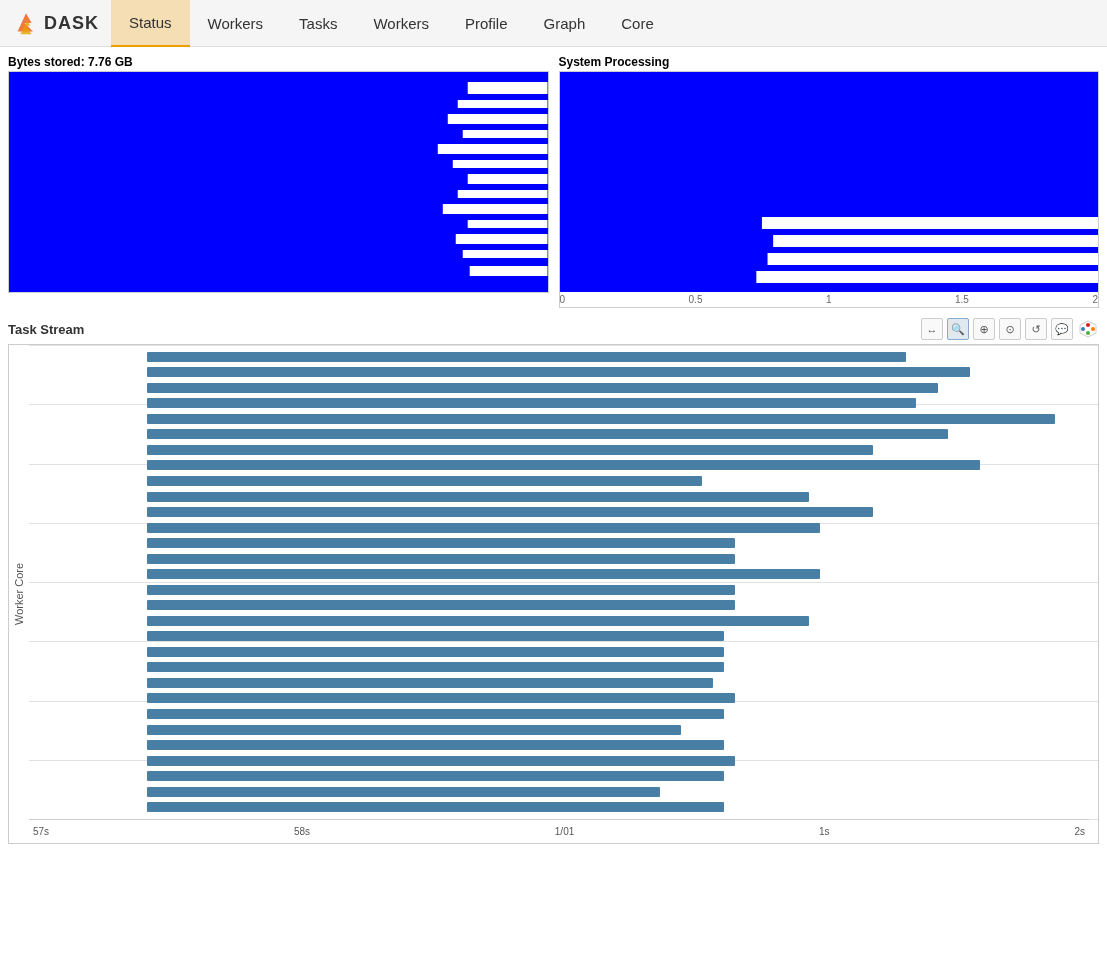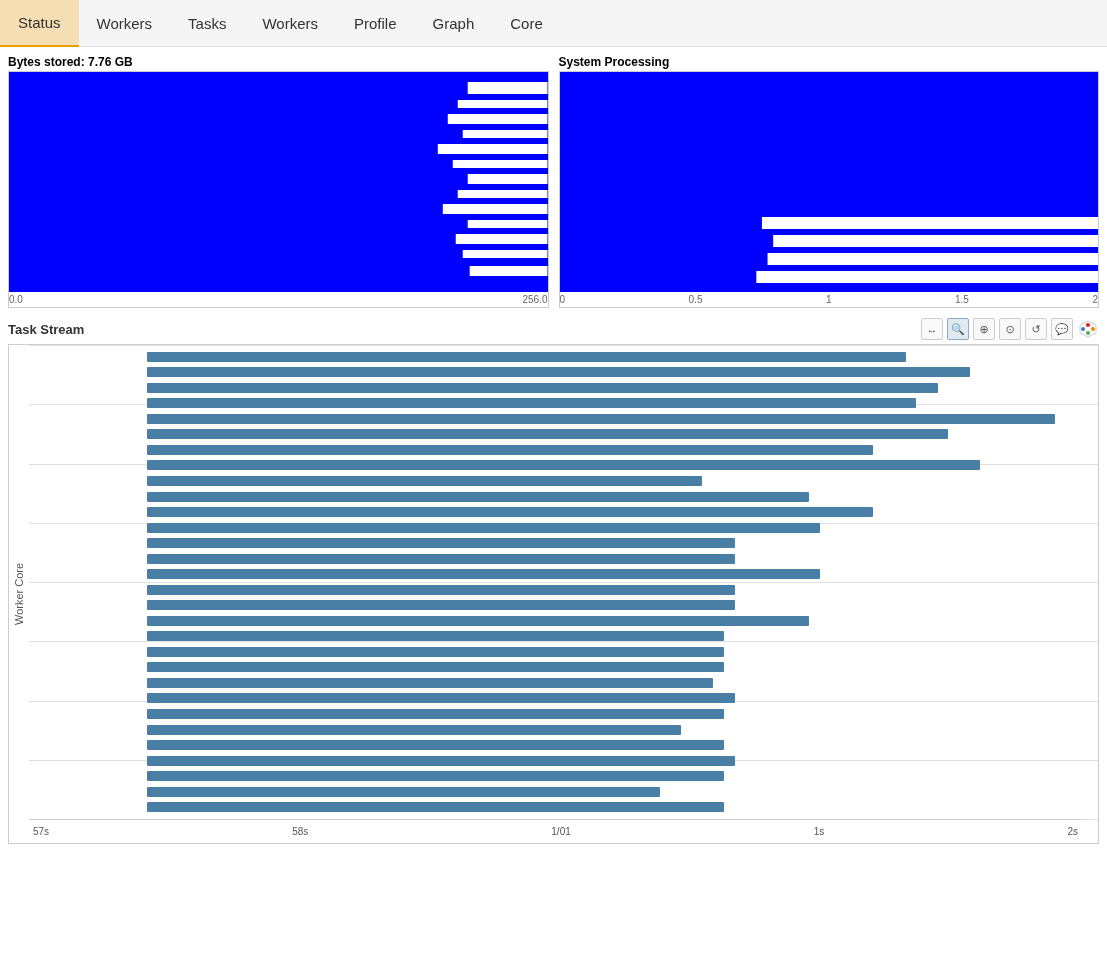--- a/index.html
+++ b/index.html
@@ -151,21 +151,21 @@
       flex-shrink: 0;
     }
     .bar-fill {
       background: #4a7fa5;
       height: 10px;
       border-radius: 1px;
     }
     .stream-x-axis {
       position: absolute;
       bottom: 0;
-      left: 0; right: 16px;
+      left: 0; right: 9px;
       height: 24px;
       display: flex;
       justify-content: space-between;
       align-items: center;
       font-size: 10px;
       color: #555;
       border-top: 1px solid #ccc;
       padding: 0 4px;
     }
     
@@ -178,20 +178,28 @@
     .y-tick {
       position: absolute;
       left: 0; right: 0;
       border-top: 1px solid #e0e0e0;
     }
   </style>
 </head>
 <body>
 
 <nav class="navbar">
+  <div class="logo">
+
+    <svg class="logo-icon" viewBox="0 0 40 40">
+      <polygon points="8,32 20,6 28,20 18,20 30,32" fill="#ef6c2b" opacity="0.9"></polygon>
+      <polygon points="12,36 22,16 26,24 20,24 28,36" fill="#e8a000" opacity="0.8"></polygon>
+    </svg>
+    <span class="logo-text">DASK</span>
+  </div>
   <div id="nav-items-container" style="display: flex; height: 47px; align-items: flex-end;">
       <a class="nav-item active">Status</a>
       <a class="nav-item">Workers</a>
       <a class="nav-item">Tasks</a>
       <a class="nav-item">Workers</a>
       <a class="nav-item">Profile</a>
       <a class="nav-item">Graph</a>
       <a class="nav-item">Core</a>
     </div>
 </nav>
@@ -215,24 +223,20 @@
             <rect x="430" y="72" width="110" height="10" fill="white"></rect>
             <rect x="445" y="88" width="95" height="8" fill="white"></rect>
             <rect x="460" y="102" width="80" height="10" fill="white"></rect>
             <rect x="450" y="118" width="90" height="8" fill="white"></rect>
             <rect x="435" y="132" width="105" height="10" fill="white"></rect>
             <rect x="460" y="148" width="80" height="8" fill="white"></rect>
             <rect x="448" y="162" width="92" height="10" fill="white"></rect>
             <rect x="455" y="178" width="85" height="8" fill="white"></rect>
             <rect x="462" y="194" width="78" height="10" fill="white"></rect>
           </svg>
-        </div>
-        <div class="chart-axis-bottom">
-          <span>0.0</span>
-          <span>256.0</span>
         </div>
       </div>
     </div>
 
     <div class="chart-panel">
       <div class="chart-label">System Processing</div>
       <div class="chart-box">
         <div class="tasks-chart">
           <svg width="100%" height="100%" viewBox="0 0 480 220" preserveAspectRatio="none">
             <rect x="0" y="0" width="480" height="220" fill="blue"></rect>

